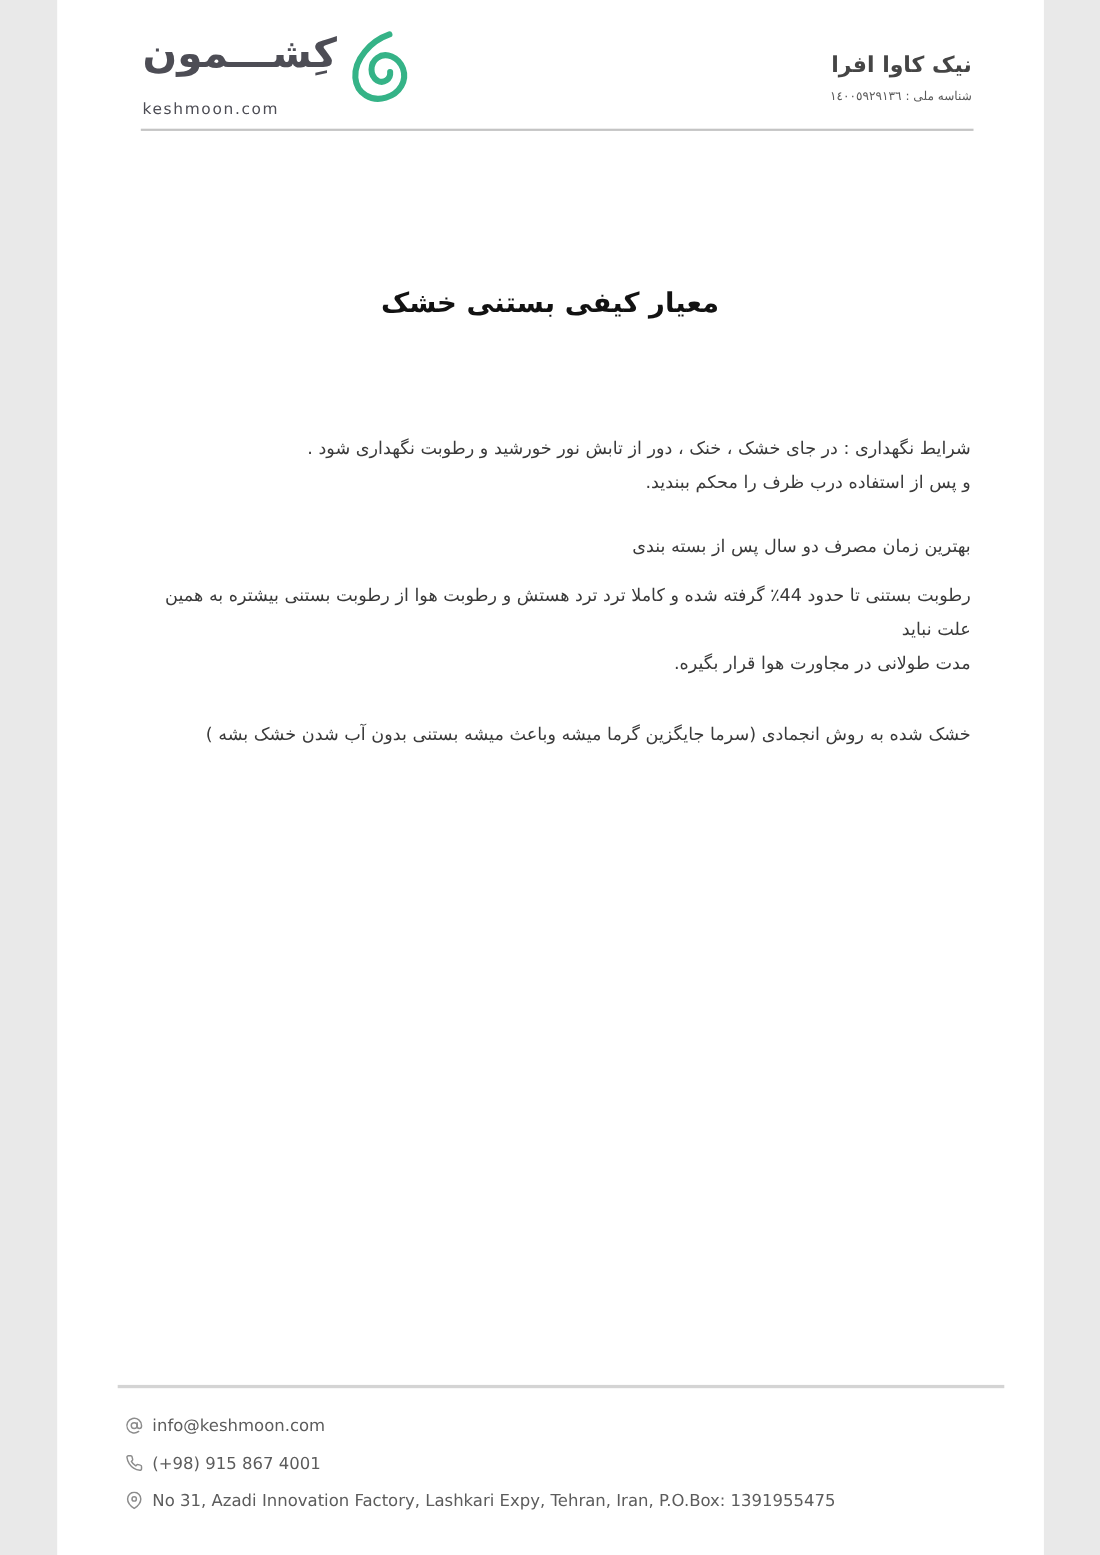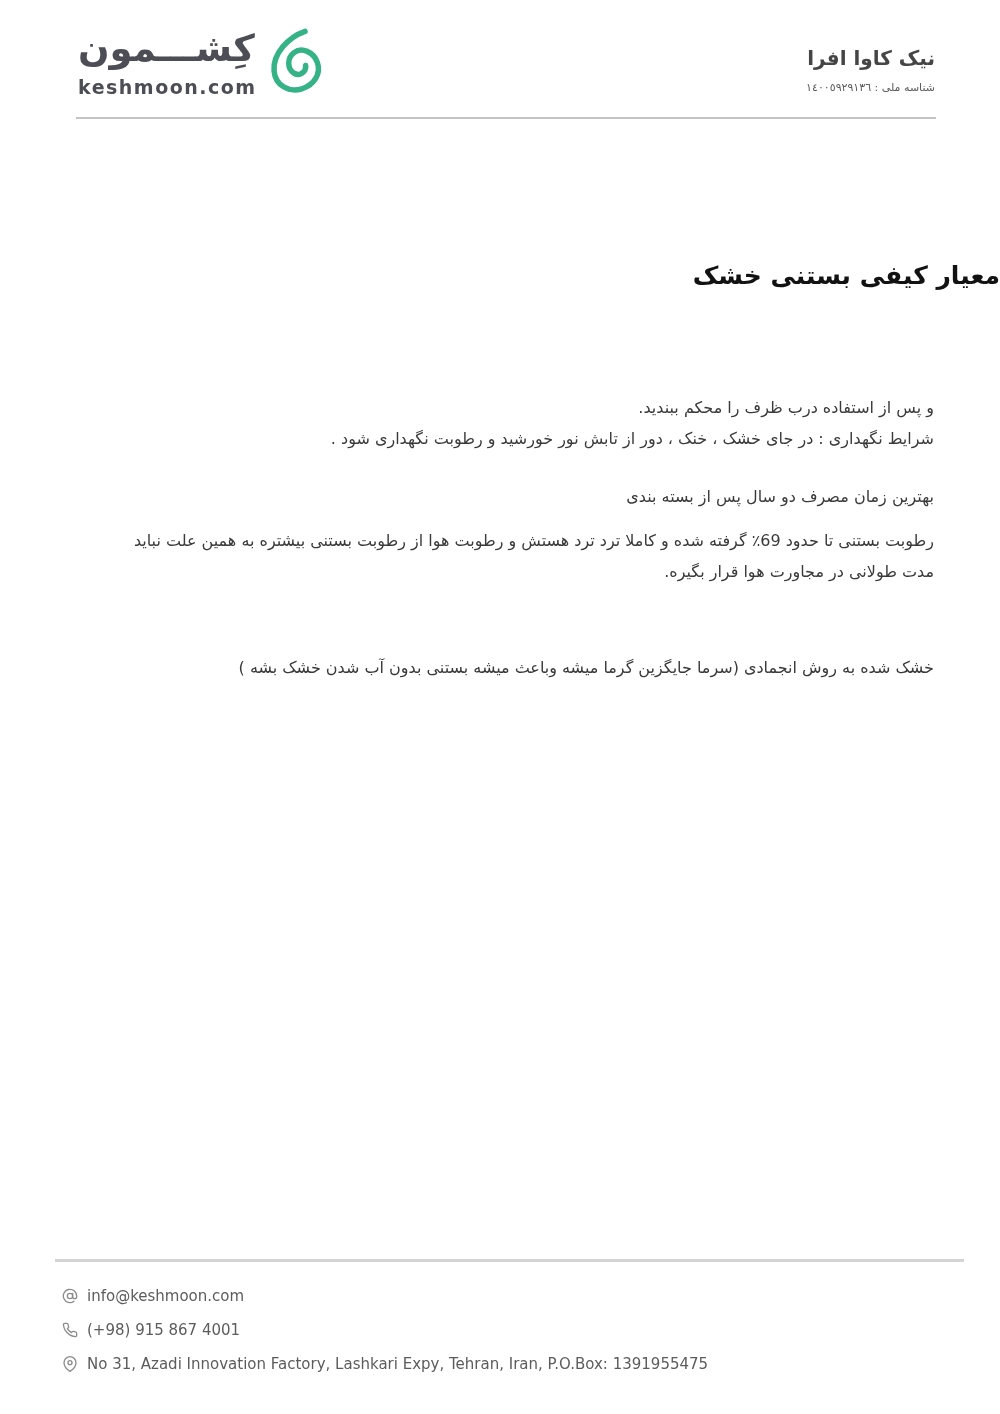--- a/index.html
+++ b/index.html
@@ -1,38 +1,38 @@
 <!DOCTYPE html>
 <html lang="fa"><head>
 <meta charset="utf-8">
 <style>
   html,body { margin:0; padding:0; background:#e9e9e9; }
   .page {
-    position:relative; width:1000px; height:1414px; margin:0 auto;
+    position:relative; width:897px; height:1414px; margin:0 auto;
     background:#ffffff; overflow:hidden;
     font-family:"DejaVu Sans", sans-serif; color:#3a3a3a;
   }
 
   
   .logo { position:absolute; left:78px; top:22px; display:flex; align-items:flex-start; }
   .logo-text { display:flex; flex-direction:column; align-items:flex-start; }
   .wordmark { direction:rtl; font-size:37px; font-weight:bold; color:#4d4d55; line-height:54px; }
-  .domain   { font-size:19px; color:#4d4d55; letter-spacing:1.5px; margin-top:0;font-weight:bold; }
+  .domain   { font-size:14px; color:#4d4d55; letter-spacing:1.5px; margin-top:16px; }
   .logo-icon { width:62px; height:78px; margin-left:8px; margin-top:0; }
 
   .company { position:absolute; right:65px; top:46px; direction:rtl; text-align:right; }
   .company-name { font-size:20px; font-weight:bold; color:#454545; }
   .company-id   { font-size:11px; color:#5a5a5a; margin-top:11px; }
 
   .header-rule { position:absolute; left:76px; right:64px; top:117px; height:2px; background:#c4c4c4; }
 
   
   .doc-title {
     position:absolute; left:0; right:0; top:261px; margin:0;
-    direction:rtl; font-size:25px; font-weight:bold; color:#121212;
+    text-align:center; direction:rtl; font-size:25px; font-weight:bold; color:#121212;
   }
   .para {
     position:absolute; left:65px; right:66px;
     direction:rtl; text-align:right; font-size:16px; line-height:31px; color:#3a3a3a;
   }
   .p1 { top:392px; }
   .p2 { top:481px; }
   .p3 { top:525px; }
   .p4 { top:652px; }
 
@@ -62,30 +62,30 @@
   <div class="company">
     <div class="company-name">نیک کاوا افرا</div>
     <div class="company-id">شناسه ملی : ١٤٠٠٥٩٢٩١٣٦</div>
   </div>
 
   <div class="header-rule"></div>
 
   <h1 class="doc-title">معیار کیفی بستنی خشک</h1>
 
   <div class="para p1">
+    <div>شرایط نگهداری : در جای خشک ، خنک ، دور از تابش نور خورشید و رطوبت نگهداری شود .</div>
     <div>و پس از استفاده درب ظرف را محکم ببندید.</div>
-    <div>شرایط نگهداری : در جای خشک ، خنک ، دور از تابش نور خورشید و رطوبت نگهداری شود .</div>
   </div>
 
   <div class="para p2">
     <div>بهترین زمان مصرف دو سال پس از بسته بندی</div>
   </div>
 
   <div class="para p3">
-    <div>رطوبت بستنی تا حدود 69٪ گرفته شده و کاملا ترد ترد هستش و رطوبت هوا از رطوبت بستنی بیشتره به همین علت  نباید</div>
+    <div>رطوبت بستنی تا حدود 44٪ گرفته شده و کاملا ترد ترد هستش و رطوبت هوا از رطوبت بستنی بیشتره به همین علت  نباید</div>
     <div>مدت طولانی در مجاورت هوا قرار بگیره.</div>
   </div>
 
   <div class="para p4">
     <div>خشک شده به روش انجمادی (سرما جایگزین گرما میشه وباعث میشه بستنی بدون آب شدن خشک بشه )</div>
   </div>
 
   <div class="footer-rule"></div>
 
   <div class="f-left">

